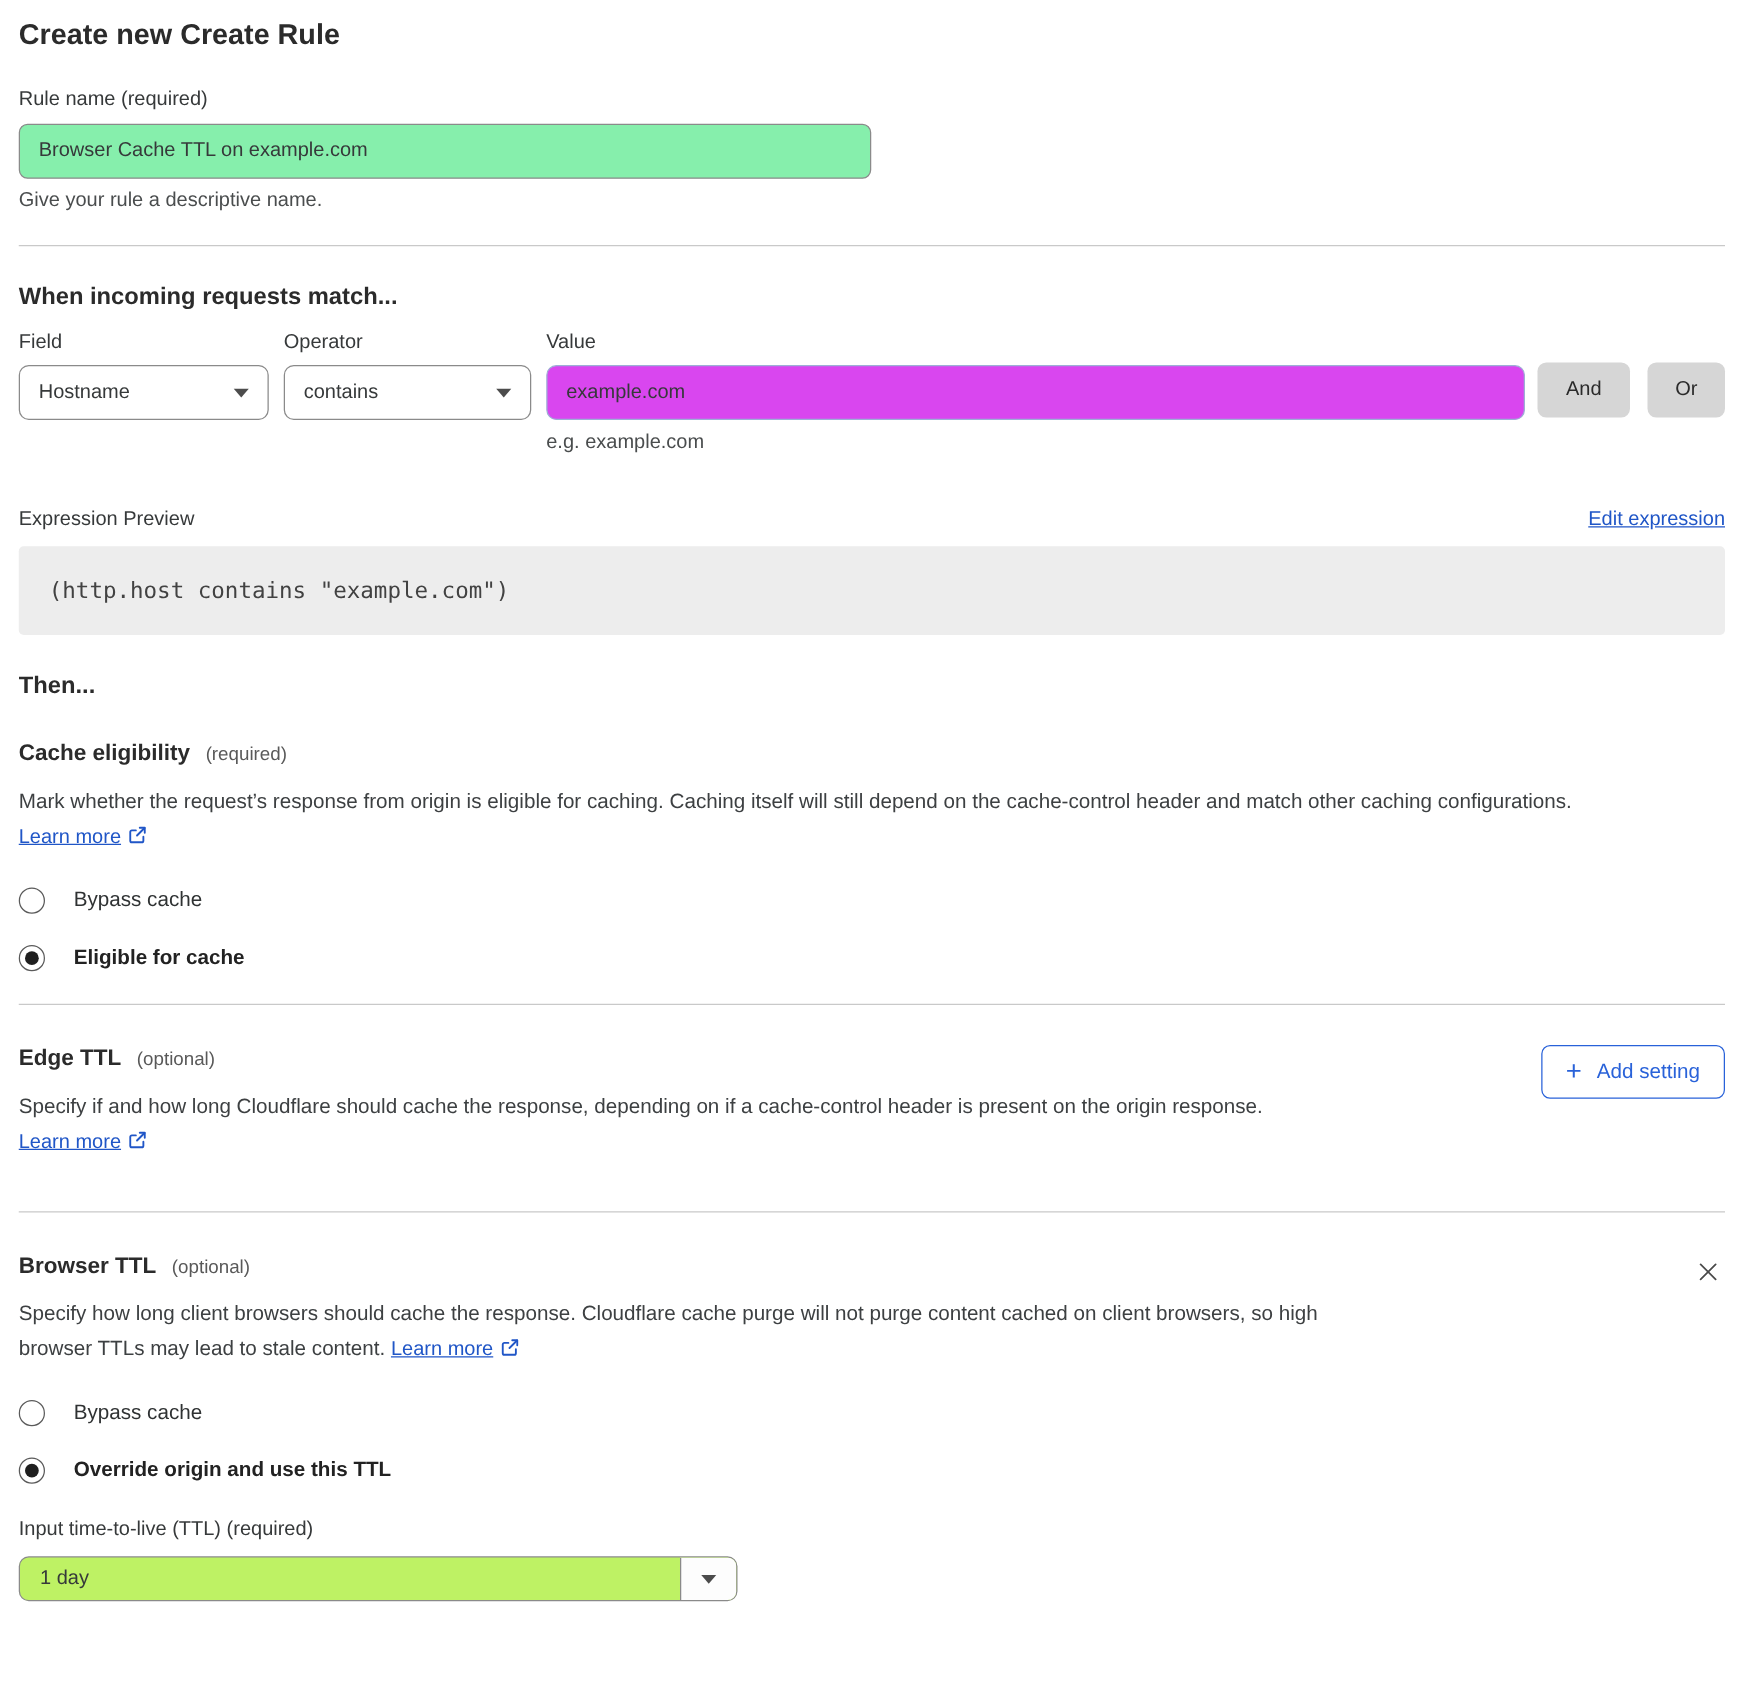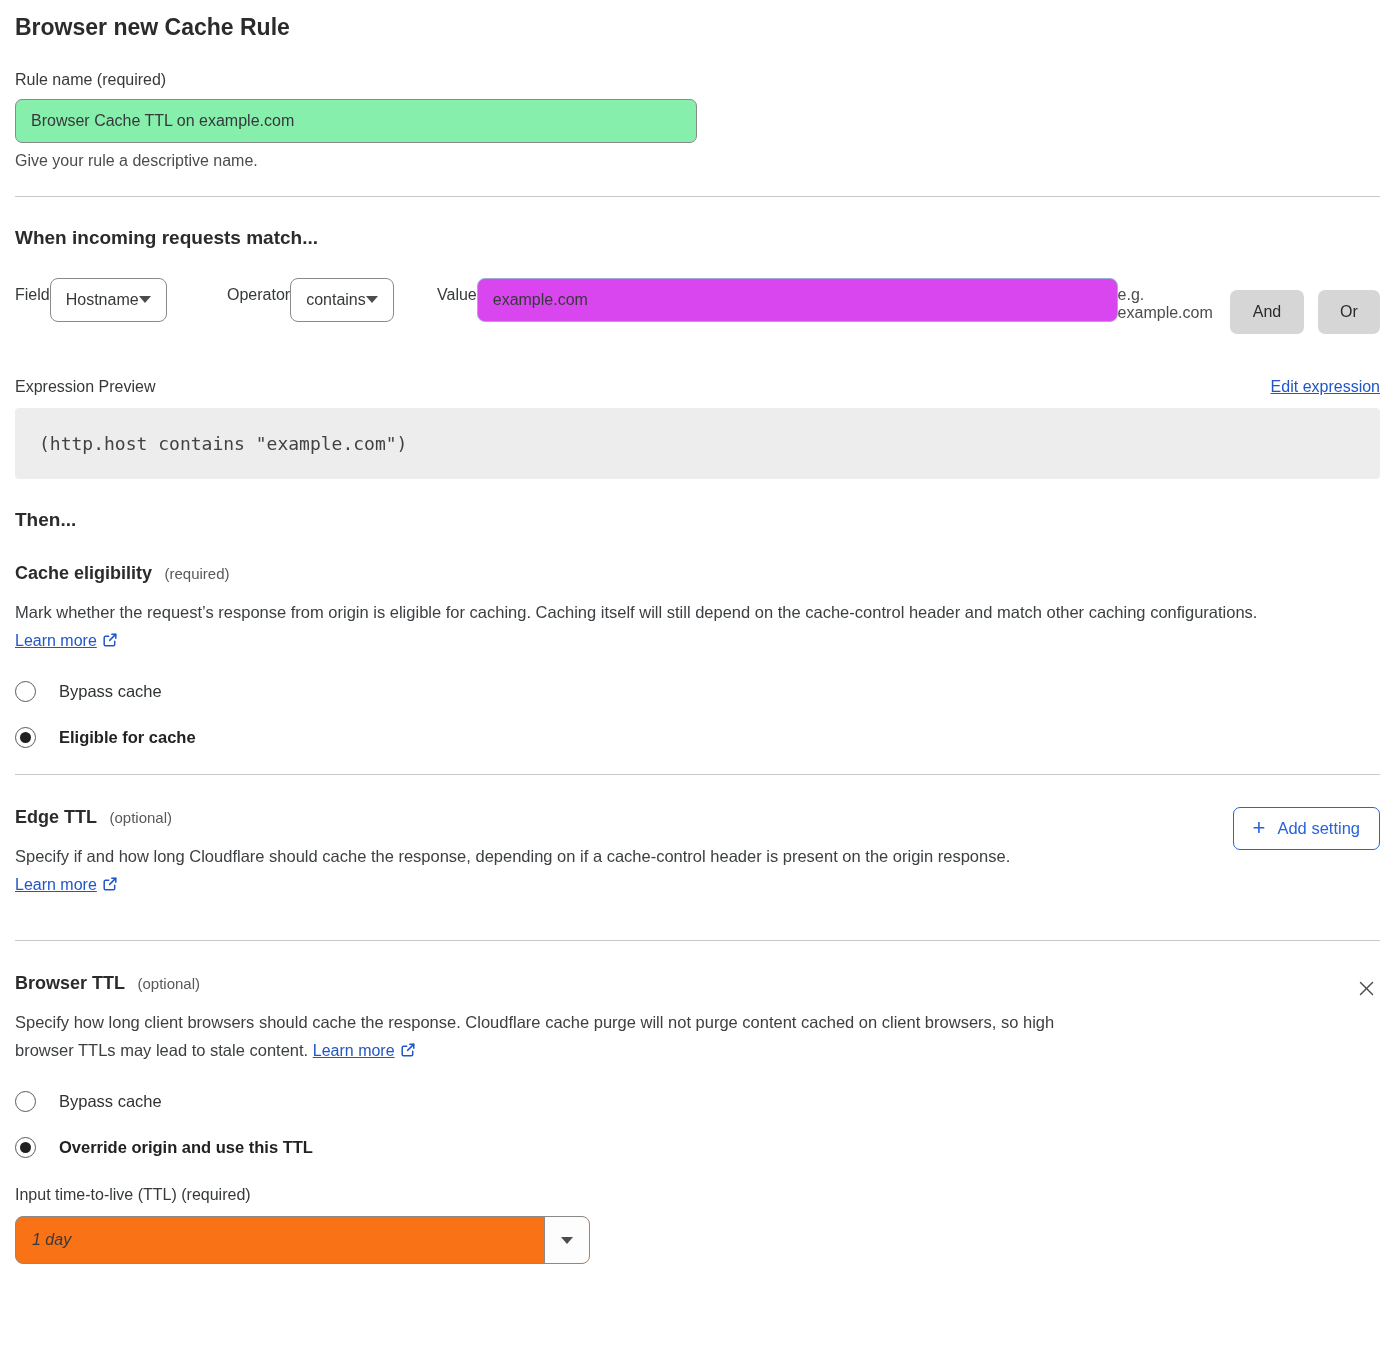--- a/index.html
+++ b/index.html
@@ -50,21 +50,21 @@
     margin:26px 0 0 0;
   }
   h2.section-heading {
     margin:30px 0 0 0;
     font-size:19px;
     font-weight:700;
     color:#2b2b2b;
   }
   
   .match-row { display:flex; margin-top:16px; }
-  .match-col { display:flex; flex-direction:row;align-items:center; }
+  .match-col { display:flex; flex-direction:column; }
   .col-field { width:200px; margin-right:12px; }
   .col-operator { width:198px; margin-right:12px; }
   .col-value { flex:1; }
   .col-label { font-size:16px; color:#36393a; margin-bottom:9px; }
   .select-box {
     height:44px;
     border:1px solid #8a8a8a;
     border-radius:8px;
     background:#fff;
     display:flex;
@@ -186,28 +186,27 @@
   .plus-glyph { font-size:22px; font-weight:400; line-height:1; margin-top:-2px; }
   
   .close-btn {
     background:none; border:none; padding:4px; cursor:pointer; flex:none;
     margin-top:2px;
   }
   
   .ttl-select {
     margin-top:12px;
     width:575px;
-    height:48px;
+    height:36px;
     border:1px solid #8a8a8a;
     border-radius:8px;
-    background:#f97316;
+    background:#bef264;
     display:flex;
     overflow:hidden;
     cursor:pointer;
-    font-style:italic;
   }
   .ttl-select-value {
     flex:1;
     display:flex;
     align-items:center;
     padding:0 16px;
     font-size:16px;
     color:#36393a;
   }
   .ttl-select-arrow {
@@ -217,21 +216,21 @@
     align-items:center;
     justify-content:center;
     background:#fdfdfd;
   }
 </style>
 </head>
 <body>
 
 <div class="page">
 
-  <h1 class="page-title">Browser new Cache Rule</h1>
+  <h1 class="page-title">Create new Create Rule</h1>
 
   
   <label class="field-label">Rule name (required)</label>
   <input class="text-input" type="text" value="Browser Cache TTL on example.com" style="">
   <div class="help-text">Give your rule a descriptive name.</div>
 
   <hr class="divider">
 
   
   <h2 class="section-heading">When incoming requests match...</h2>

